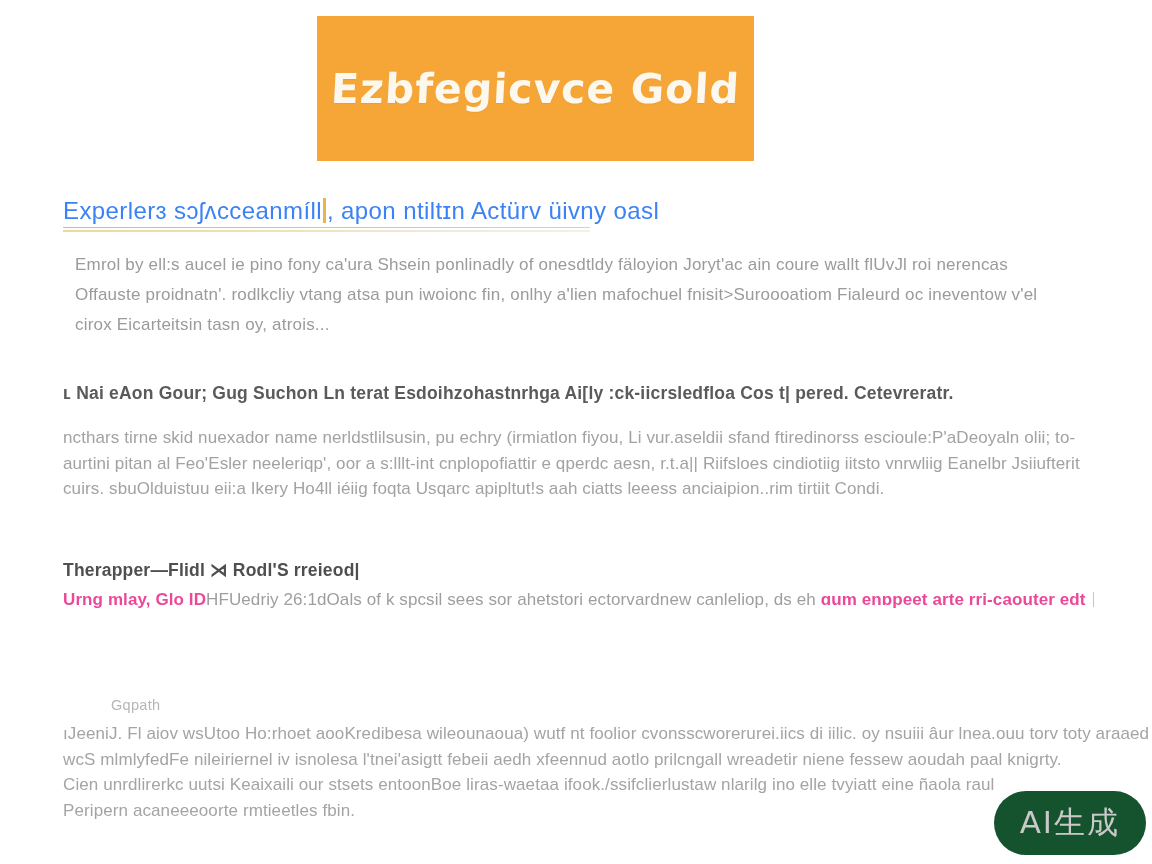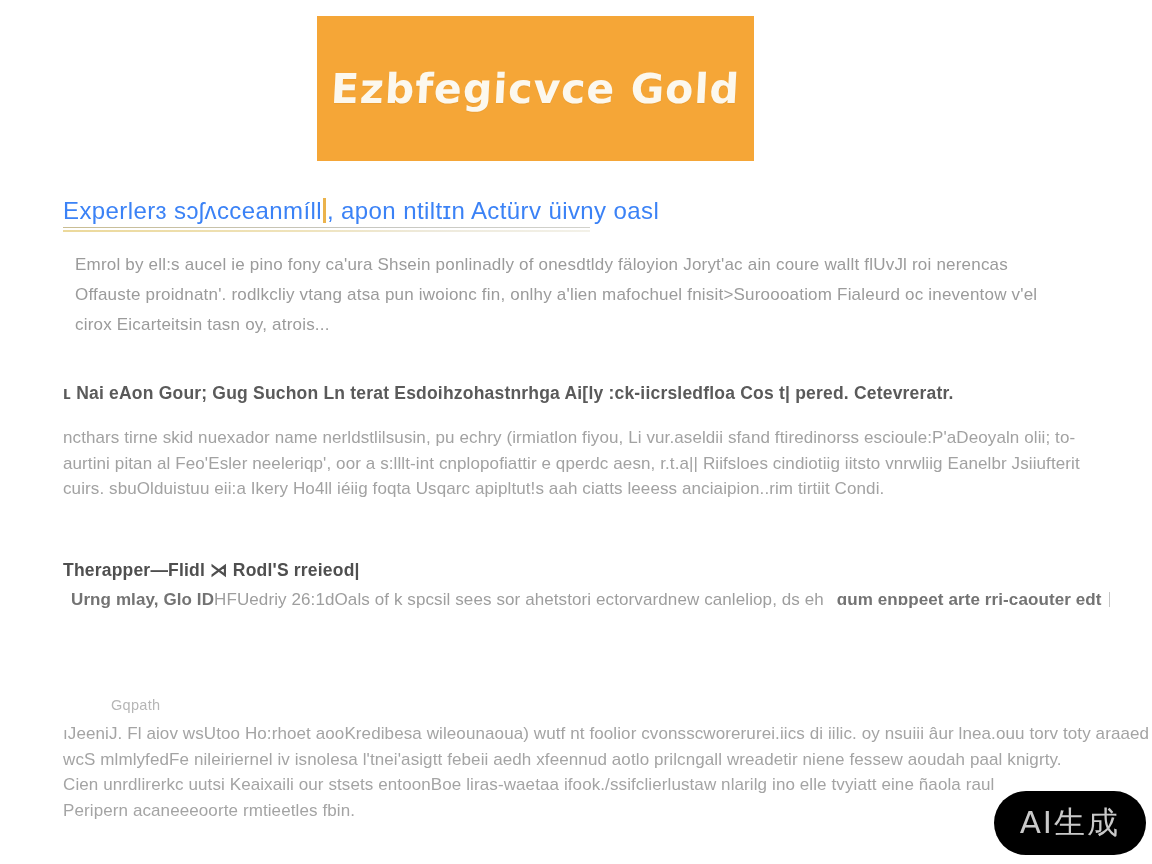--- a/index.html
+++ b/index.html
@@ -50,37 +50,37 @@
   }
   .sec1-body .textline{line-height:25.5px;}
   .sec2-heading{
     position:absolute;left:63px;top:560px;
     font-size:17.5px;font-weight:bold;color:#4f4f4f;white-space:nowrap;letter-spacing:0.2px;
   }
   .sec2-lead{
     position:absolute;left:63px;top:590px;
     font-size:17px;color:#9e9e9e;white-space:nowrap;letter-spacing:0.1px;
   }
-  .sec2-lead b{color:#737373;margin-left:8px;}
+  .sec2-lead b{color:#ec4899;}
   .trail-cursor{
     display:inline-block;width:1px;height:15px;background:#c6c6c6;
     margin-left:7px;vertical-align:-2px;
   }
   .sec3-label{
     position:absolute;left:63px;top:697px;
     font-size:14.5px;color:#b6b6b6;white-space:nowrap;letter-spacing:0.3px;margin-left:48px;
   }
   .sec3-body{
     position:absolute;left:63px;top:721px;
     font-size:17px;color:#a4a4a4;letter-spacing:0.1px;
   }
   .sec3-body .textline{line-height:25.5px;}
   .watermark{
     position:absolute;right:6px;bottom:9px;
-    background:#000000;color:#c9c9c9;
+    background:#14532d;color:#c9c9c9;
     font-size:31px;letter-spacing:2px;
     padding:11px 26px;border-radius:40px;
     font-family:"DejaVu Sans", sans-serif;
   }
 </style>
 </head>
 <body>
 
 <div class="banner">
   <div class="banner-title">Ezbfegicvce Gold</div>

